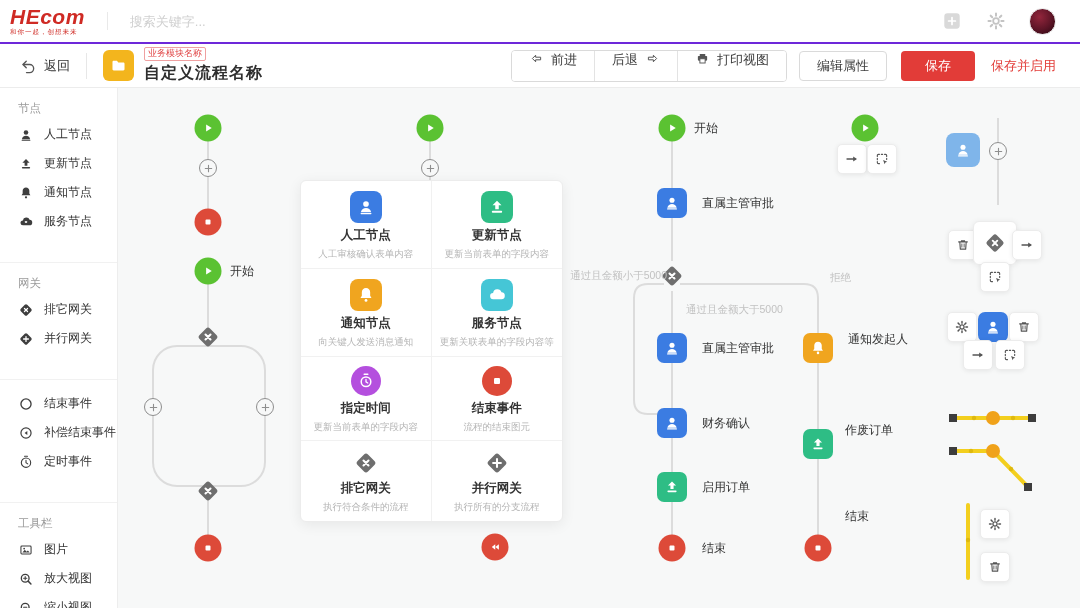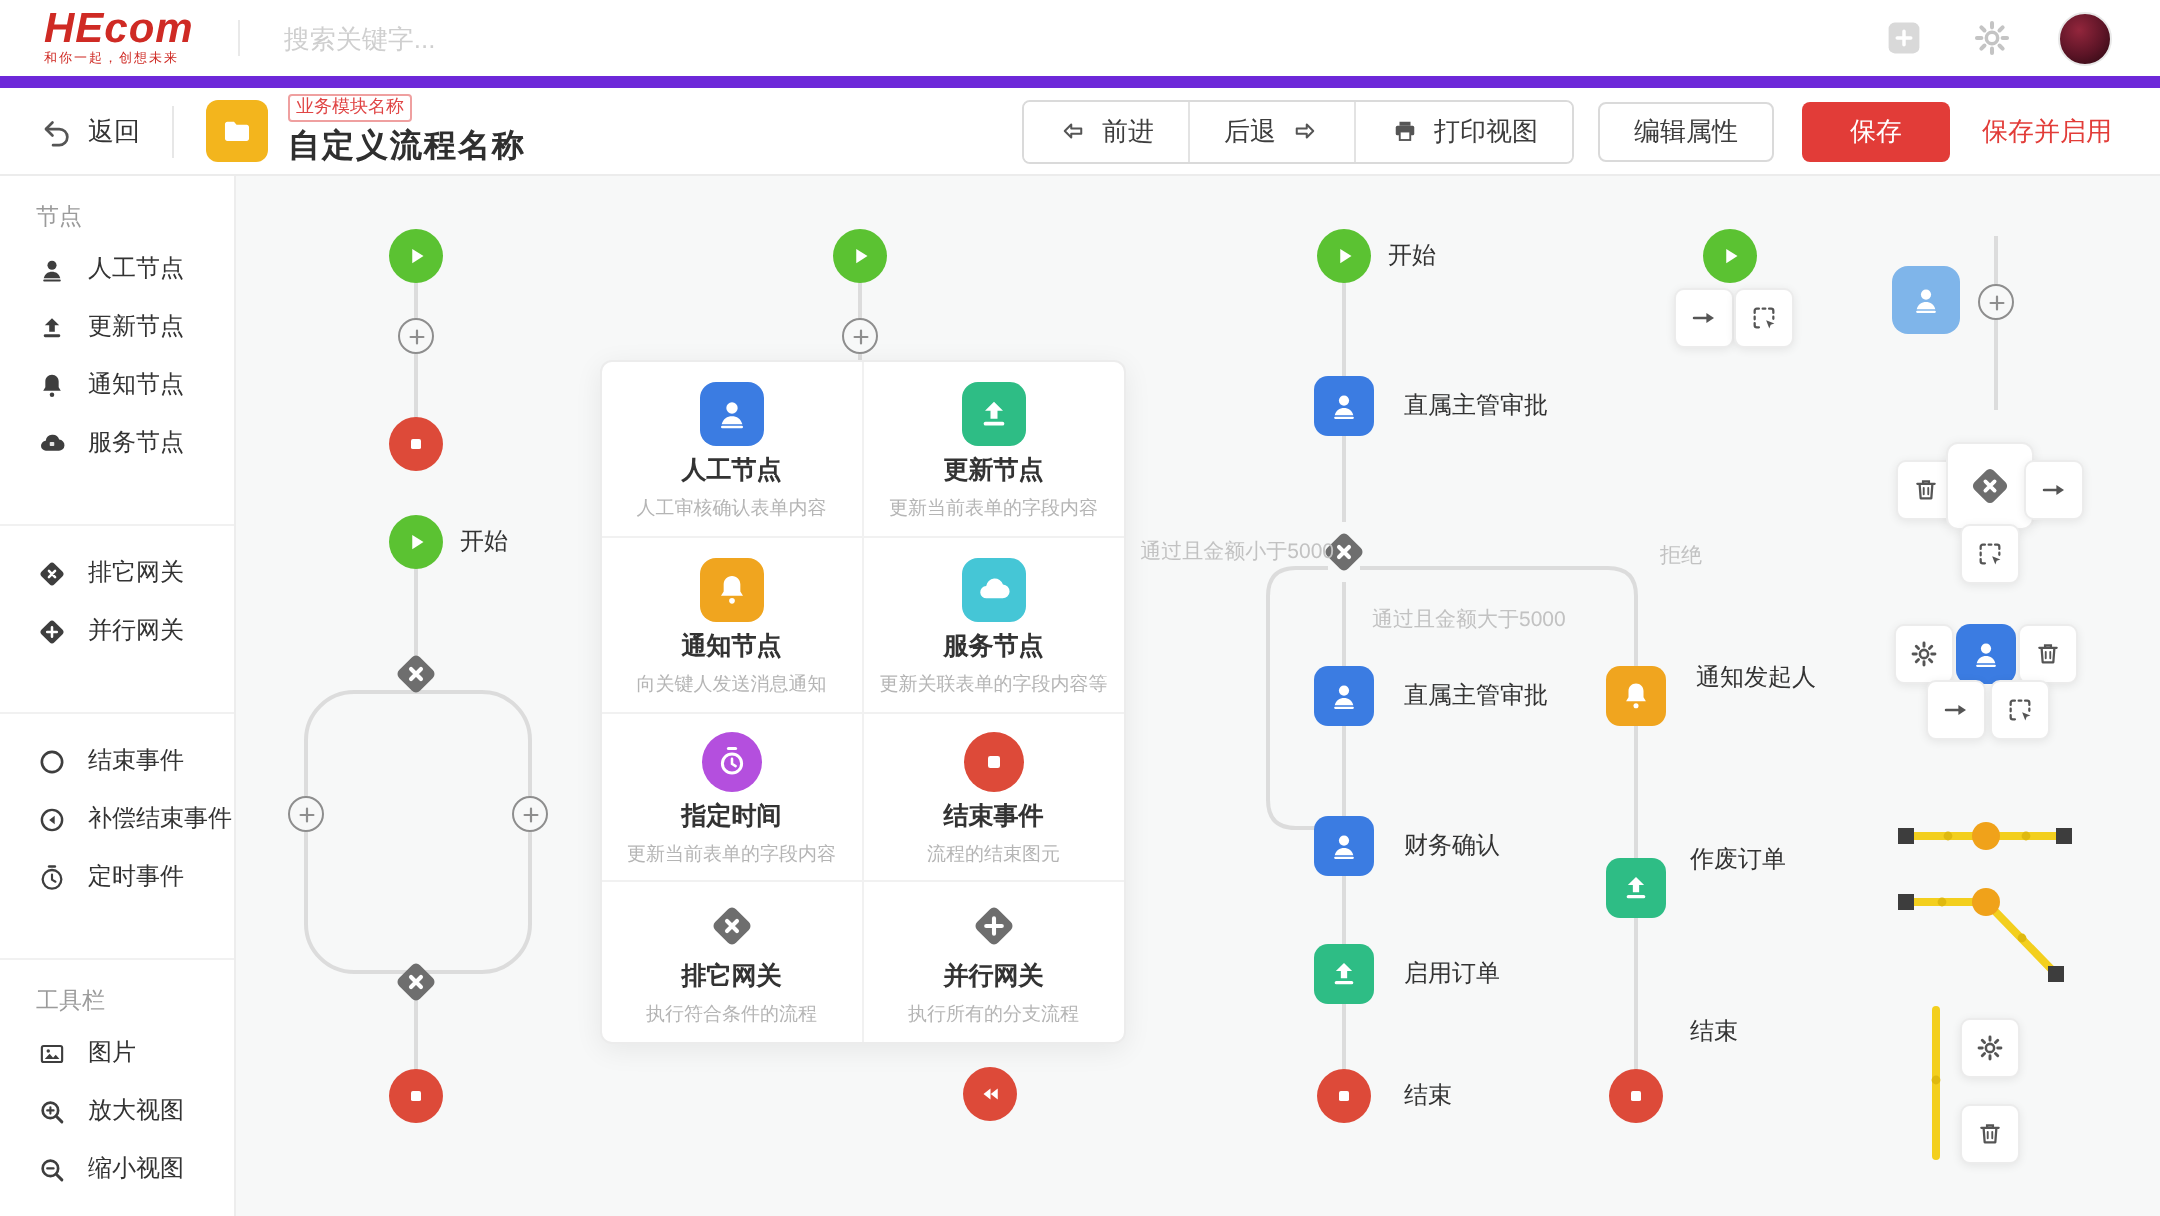--- a/index.html
+++ b/index.html
@@ -2,21 +2,21 @@
 <html><head>
 <meta charset="utf-8">
 <style>
   * { margin:0; padding:0; box-sizing:border-box; }
   html,body { width:1080px; height:608px; overflow:hidden; background:#fff;
     font-family:"Liberation Sans","DejaVu Sans",sans-serif; }
   .app { position:relative; width:1080px; height:608px; background:#fff; }
 
   
   .topbar { position:absolute; left:0; top:0; width:1080px; height:44px; background:#fff;
-    border-bottom:6px solid #6d28d9; display:flex; align-items:center; padding:0 24px 0 22px; }
+    border-bottom:2px solid #6d28d9; display:flex; align-items:center; padding:0 24px 0 10px; }
   .logo { display:flex; flex-direction:column; line-height:1; }
   .logo-text { color:#cf2a24; font-weight:800; font-size:21px; font-style:italic; letter-spacing:.5px; }
   .logo-tag { color:#cf2a24; font-size:6.5px; margin-top:2px; letter-spacing:1px; }
   .vdiv { width:1px; height:18px; background:#e9e9e9; margin:0 22px; }
   .search-input { border:none; outline:none; font-size:13px; color:#0f766e; width:300px; background:transparent; }
   .search-input::placeholder { color:#cfcfcf; }
   .topbar-right { margin-left:auto; display:flex; align-items:center; gap:22px; }
   .top-ic { width:22px; height:22px; color:#c4c4c4; }
   .top-ic svg { width:100%; height:100%; display:block; }
   .avatar { width:27px; height:27px; border-radius:50%;
@@ -32,21 +32,21 @@
   .tb-div { width:1px; height:26px; background:#e7e7e7; margin:0 16px; }
   .module-icon { width:31px; height:31px; border-radius:6px; background:#f3b51d; color:#fff;
     display:flex; align-items:center; justify-content:center; margin-right:10px; }
   .module-icon svg { width:19px; height:19px; }
   .module-col { display:flex; flex-direction:column; gap:2px; }
   .module-badge { font-size:9px; color:#e04545; border:1px solid #efa0a0; border-radius:2px;
     padding:1px 3px; width:max-content; line-height:1.1; }
   .flow-title { font-size:16px; font-weight:700; color:#2f2f2f; letter-spacing:1px; }
   .toolbar-right { margin-left:auto; display:flex; align-items:center; }
   .btn-group { display:flex; border:1px solid #dadada; border-radius:4px; overflow:hidden; background:#fff; }
-  .tbtn { height:30px; display:flex; align-items:center; gap:7px; padding:0 17px; font-size:13px;
+  .tbtn { height:30px; display:flex; align-items:flex-start; gap:7px; padding:0 17px; font-size:13px;
     color:#3d3d3d; background:#fff; border:none; border-left:1px solid #e3e3e3; cursor:pointer; }
   .tbtn:first-child { border-left:none; }
   .tbtn .icw { width:15px; height:15px; color:#555; }
   .btn-outline { height:30px; padding:0 17px; font-size:13px; color:#3d3d3d; background:#fff;
     border:1px solid #dadada; border-radius:4px; margin-left:12px; cursor:pointer; }
   .btn-primary { height:30px; padding:0 24px; font-size:13px; color:#fff; background:#e23c38;
     border:none; border-radius:4px; margin-left:14px; cursor:pointer; }
   .btn-text-red { height:30px; padding:0 6px; font-size:13px; color:#e23c38; background:transparent;
     border:none; margin-left:10px; cursor:pointer; }
 
@@ -231,20 +231,21 @@
           <span class="icw">
             <svg viewBox="0 0 24 24">
               <path d="M7.6 17a3.7 3.7 0 0 1-.3-7.4 5.2 5.2 0 0 1 10.1-.9A3.3 3.3 0 0 1 17 17z" fill="currentColor"></path>
               <rect x="10.3" y="10.5" width="3.4" height="3" rx=".6" fill="#fff" opacity=".85"></rect>
             </svg>
           </span>
           <span class="lbl">服务节点</span>
         </div>
       </div>
       <div class="sb-section">
+        <div class="sb-title">网关</div>
         <div class="sb-item">
           <span class="icw">
             <svg viewBox="0 0 24 24">
               <rect x="5.2" y="5.2" width="13.6" height="13.6" rx="2.6" transform="rotate(45 12 12)" fill="currentColor"></rect>
               <path d="M9.7 9.7l4.6 4.6M14.3 9.7l-4.6 4.6" stroke="#fff" stroke-width="1.9" stroke-linecap="round"></path>
             </svg>
           </span>
           <span class="lbl">排它网关</span>
         </div>
         <div class="sb-item">

